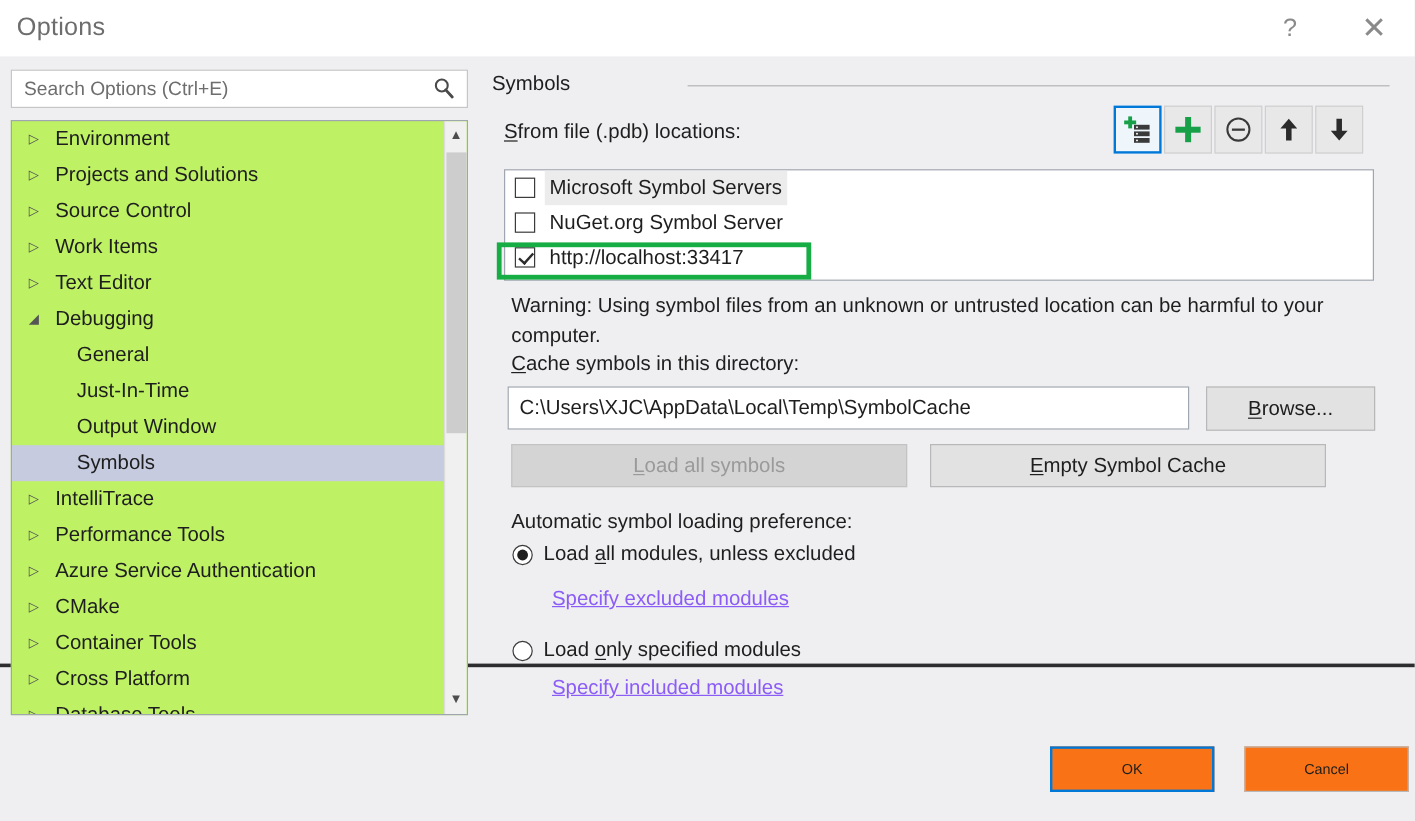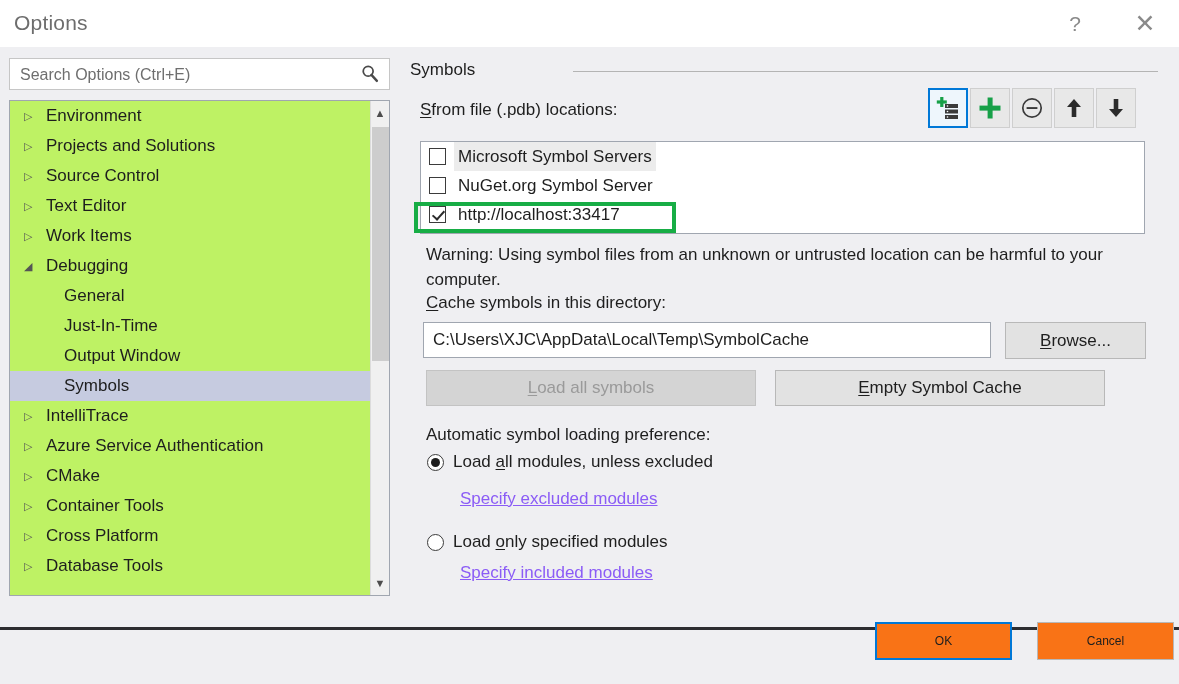--- a/index.html
+++ b/index.html
@@ -13,21 +13,21 @@
     font-family: "Liberation Sans", sans-serif;
     font-size: 15px;
     color: #1e1e1e;
     overflow: hidden;
     position: relative;
   }
   .dialog {
     position: absolute;
     left: 0; top: 0;
     width: 1179px;
-    height: 630px;
+    height: 556px;
     background: #efeff2;
     box-sizing: border-box;
     border-bottom: 3px solid #2d2d30;
     padding-left: 40px;
   }
 
   
   .titlebar {
     position: absolute;
     left: 0; top: 0;
@@ -388,28 +388,29 @@
       <circle cx="10" cy="9" r="5.4" fill="none" stroke="#4a4a4a" stroke-width="1.9"></circle>
       <line x1="13.6" y1="13" x2="19.5" y2="19.5" stroke="#4a4a4a" stroke-width="2.6" stroke-linecap="round"></line>
     </svg>
   </div>
 
   <div class="tree">
     <div class="tree-items" id="tree-items">
         <div class="tree-row"><span class="tw">▷</span><span>Environment</span></div>
         <div class="tree-row"><span class="tw">▷</span><span>Projects and Solutions</span></div>
         <div class="tree-row"><span class="tw">▷</span><span>Source Control</span></div>
+        <div class="tree-row"><span class="tw">▷</span><span>Work Items</span></div>
         <div class="tree-row"><span class="tw">▷</span><span>Text Editor</span></div>
-        <div class="tree-row"><span class="tw">▷</span><span>Work Items</span></div>
         <div class="tree-row"><span class="tw">◢</span><span>Debugging</span></div>
         <div class="tree-row child"><span>General</span></div>
         <div class="tree-row child"><span>Just-In-Time</span></div>
         <div class="tree-row child"><span>Output Window</span></div>
         <div class="tree-row child selected"><span>Symbols</span></div>
         <div class="tree-row"><span class="tw">▷</span><span>IntelliTrace</span></div>
+        <div class="tree-row"><span class="tw">▷</span><span>Performance Tools</span></div>
         <div class="tree-row"><span class="tw">▷</span><span>Azure Service Authentication</span></div>
         <div class="tree-row"><span class="tw">▷</span><span>CMake</span></div>
         <div class="tree-row"><span class="tw">▷</span><span>Container Tools</span></div>
         <div class="tree-row"><span class="tw">▷</span><span>Cross Platform</span></div>
         <div class="tree-row"><span class="tw">▷</span><span>Database Tools</span></div>
       </div>
     <div class="tree-scrollbar">
       <div class="sb-arrow up">▲</div>
       <div class="sb-thumb"></div>
       <div class="sb-arrow down">▼</div>

